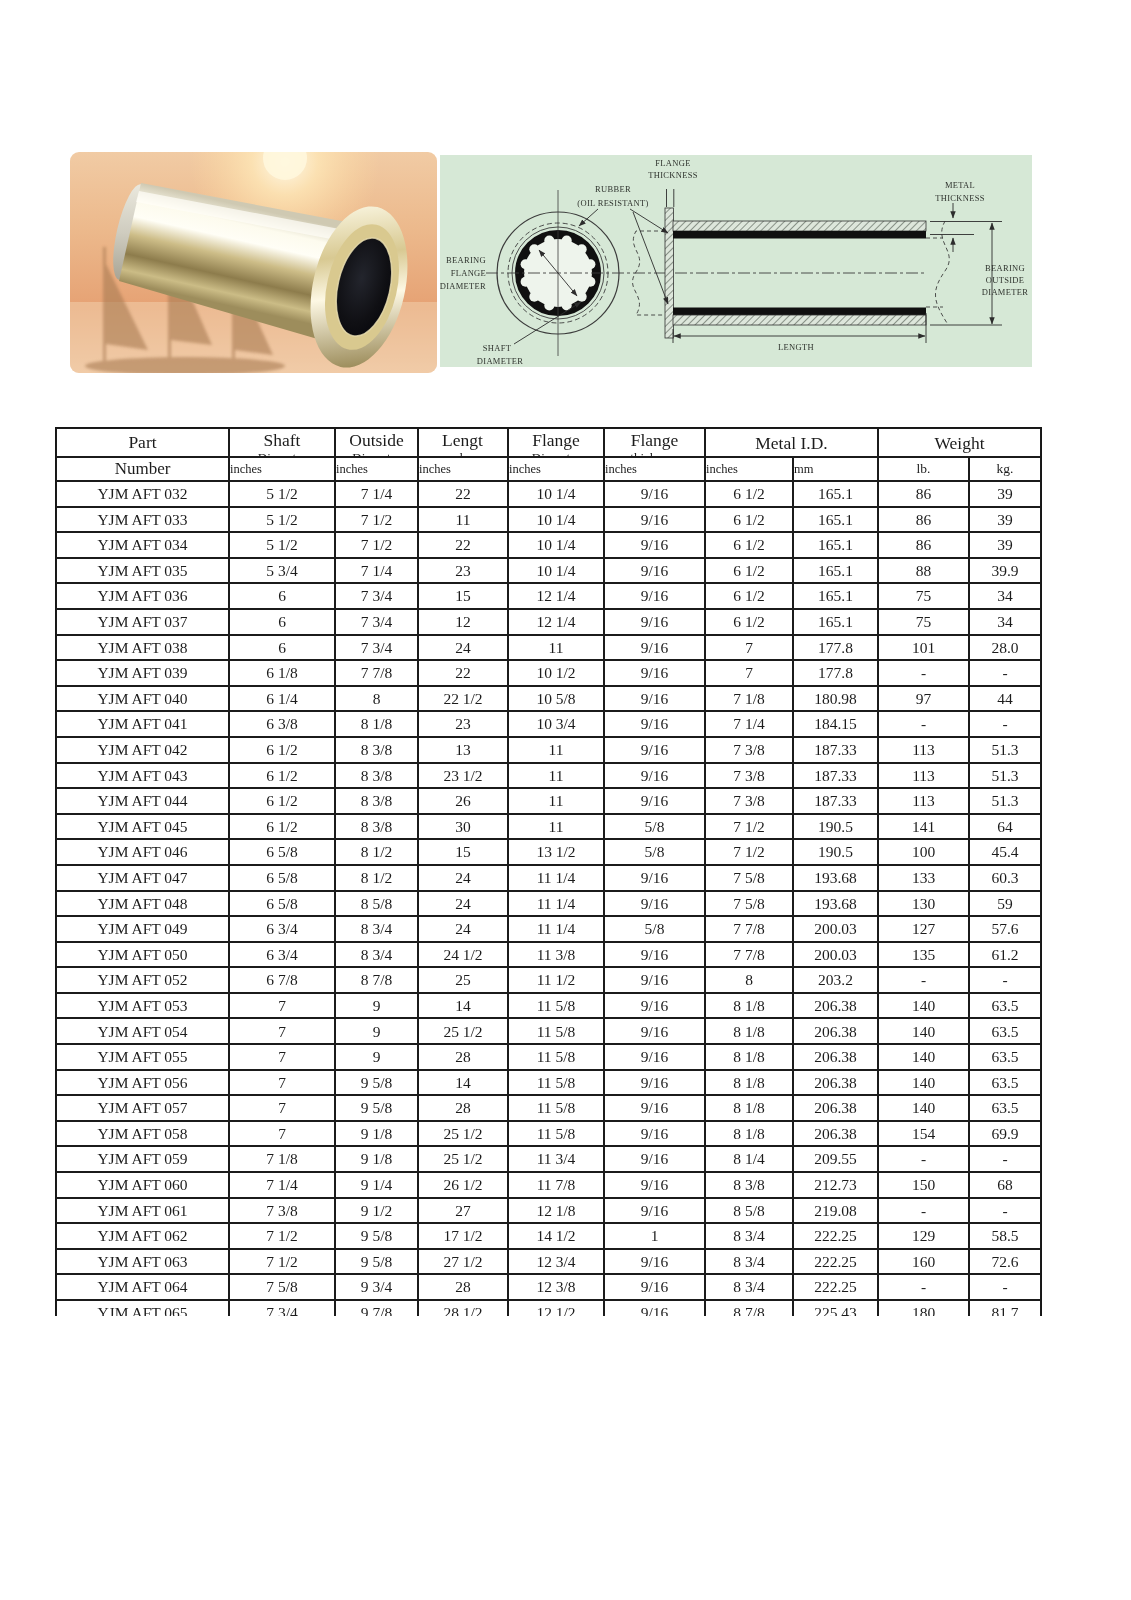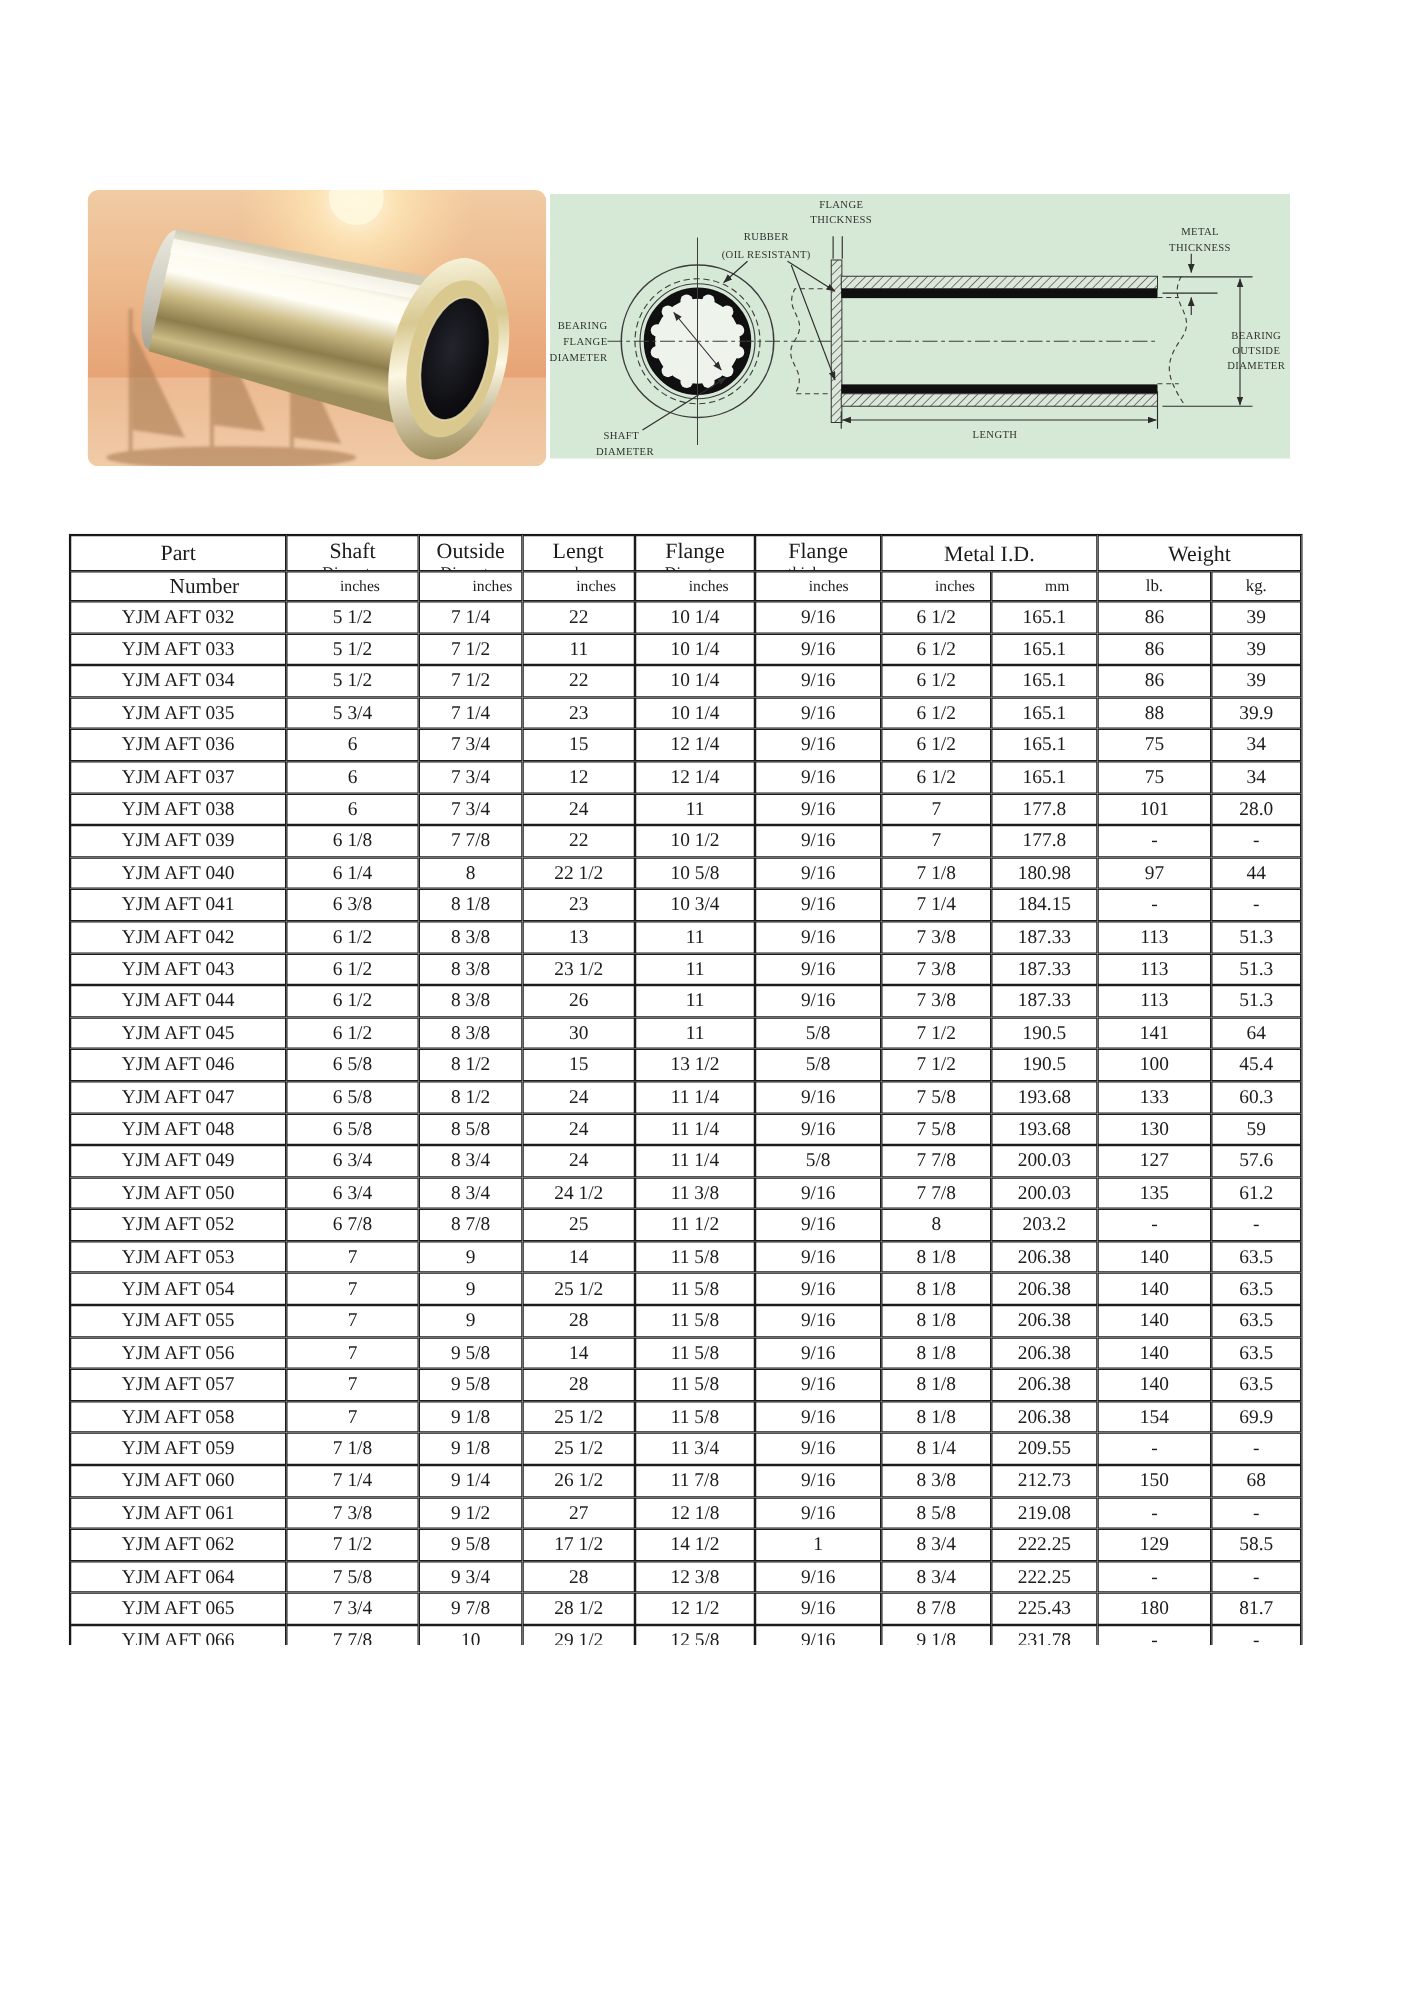--- a/index.html
+++ b/index.html
@@ -17,21 +17,21 @@
   #table-clip{position:absolute;left:55px;top:407px;width:990px;height:1045px;overflow:hidden;margin-top:20px;}
   table.spec{border-collapse:separate;border-spacing:0;table-layout:fixed;width:985px;
              border:1px solid #161616;}
   table.spec th,table.spec td{border:1.4px solid #1b1b1b;box-sizing:border-box;
              padding:0;vertical-align:middle;font-weight:normal;background:#fff;}
   tr.hr1 th{height:29px;font-size:17.5px;text-align:center;}
   th.part-th{text-align:left;vertical-align:top;font-size:13.5px;padding:1px 0 0 4px;}
   .gh-main{line-height:22px;height:22px;}
   .gh-sub{height:5px;overflow:hidden;font-size:13px;line-height:13px;color:#222;}
   th.lengt .gh-main{text-align:center;padding-right:1px;}
-  tr.hr2 th{height:24px;padding-left:42px;}
+  tr.hr2 th{height:24px;}
   th.number-th{font-size:17px;text-align:center;}
   th.unit{font-size:12.5px;text-align:left;padding-left:4px;}
   th.unit.ctr{text-align:center;padding-left:0;font-size:13.5px;}
   table.spec td{height:25.6px;font-size:15.5px;text-align:center;line-height:1;}
 </style>
 </head>
 <body>
 
 <div id="page">
 
@@ -603,20 +603,32 @@
             <td>9 5/8</td>
             <td>17 1/2</td>
             <td>14 1/2</td>
             <td>1</td>
             <td>8 3/4</td>
             <td>222.25</td>
             <td>129</td>
             <td>58.5</td>
           </tr>
           <tr>
+            <td>YJM AFT 063</td>
+            <td>7 1/2</td>
+            <td>9 5/8</td>
+            <td>27 1/2</td>
+            <td>12 3/4</td>
+            <td>9/16</td>
+            <td>8 3/4</td>
+            <td>222.25</td>
+            <td>160</td>
+            <td>72.6</td>
+          </tr>
+          <tr>
             <td>YJM AFT 064</td>
             <td>7 5/8</td>
             <td>9 3/4</td>
             <td>28</td>
             <td>12 3/8</td>
             <td>9/16</td>
             <td>8 3/4</td>
             <td>222.25</td>
             <td>-</td>
             <td>-</td>

